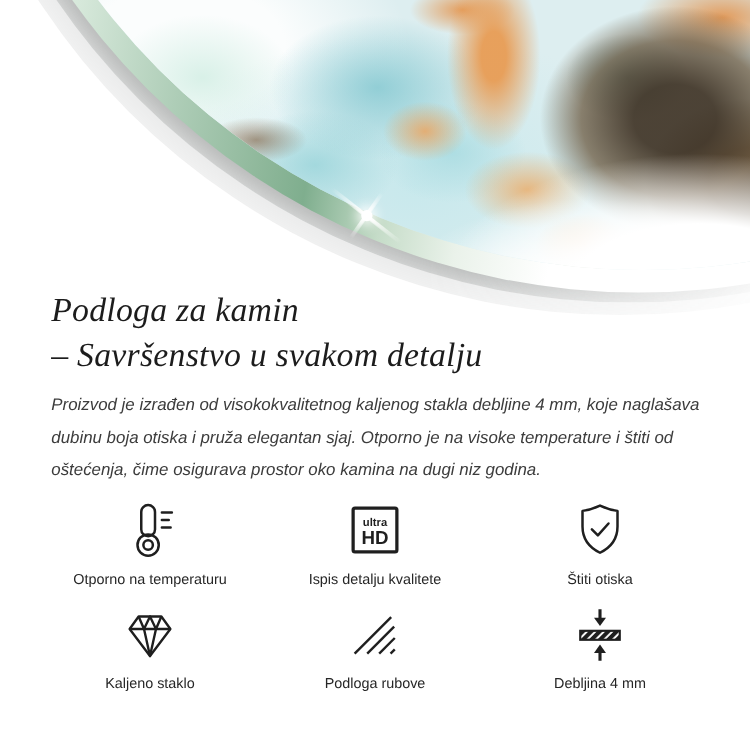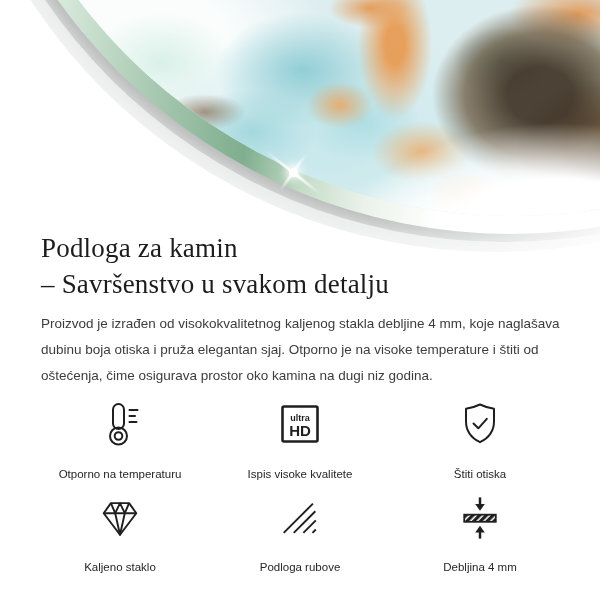--- a/index.html
+++ b/index.html
@@ -68,37 +68,37 @@
     filter:blur(0.4px);
   }
   .sparkle .ray1{left:0;top:33px;width:70px;transform:rotate(38deg);}
   .sparkle .ray2{left:13px;top:33px;width:44px;transform:rotate(-55deg);}
   .sparkle .core{
     position:absolute;left:31px;top:30px;width:9px;height:9px;border-radius:50%;
     background:#fff;box-shadow:0 0 9px 3px rgba(255,255,255,0.95);
   }
 
   
-  .content{position:absolute;left:41px;top:230px;width:521px;}
+  .content{position:absolute;left:41px;top:230px;width:521px;font-style:italic;}
   .title{
     margin:0;font-family:"Liberation Serif",serif;font-weight:400;
     font-size:27px;line-height:36px;color:#1c1c1c;letter-spacing:0.2px;
   }
   .desc{
     margin:9px 0 0 0;font-size:13.5px;line-height:26px;color:#3c3c3c;
   }
 
   
   .features{
     position:absolute;left:30px;top:400px;width:540px;
     display:grid;grid-template-columns:repeat(3,1fr);row-gap:13px;
   }
   .feature{display:flex;flex-direction:column;align-items:center;}
   .icon-box{height:48px;display:flex;align-items:flex-end;justify-content:flex-start;}
-  .feature-label{margin-top:20px;font-size:11.5px;color:#262626;white-space:nowrap;}
+  .feature-label{margin-top:10px;font-size:11.5px;color:#262626;white-space:nowrap;}
   .ico{stroke:#1f1f1f;fill:none;stroke-width:2;}
   .ico text{stroke:none;fill:#1f1f1f;font-family:"Liberation Sans",sans-serif;}
 </style>
 </head>
 <body>
 
 <div class="hero">
   <div class="glass-shadow2"></div>
   <div class="glass-shadow"></div>
   <div class="glass-edge"></div>
@@ -132,21 +132,21 @@
   </div>
 
   <div class="feature">
     <div class="icon-box">
       <svg class="ico" width="48" height="48" viewBox="0 0 48 48">
         <rect x="6.5" y="6.5" width="35" height="35" rx="1.5" stroke-width="2.6"></rect>
         <text x="24" y="21" font-size="9" font-weight="600" text-anchor="middle">ultra</text>
         <text x="24" y="35.5" font-size="15" font-weight="700" text-anchor="middle">HD</text>
       </svg>
     </div>
-    <span class="feature-label">Ispis visoke kvalitete</span>
+    <span class="feature-label">Ispis detalju kvalitete</span>
   </div>
 
   <div class="feature">
     <div class="icon-box">
       <svg class="ico" width="48" height="48" viewBox="0 0 48 48" stroke-linecap="round" stroke-linejoin="round">
         <path d="M24 4.5c4.8 2.3 9.5 3.6 14 4.2v12.5c0 9.8-5.6 16.9-14 21-8.4-4.1-14-11.2-14-21V8.7c4.5-.6 9.2-1.9 14-4.2z"></path>
         <path d="M17.5 23.5l4.8 4.8 8.5-9.5"></path>
       </svg>
     </div>
     <span class="feature-label">Štiti otiska</span>

